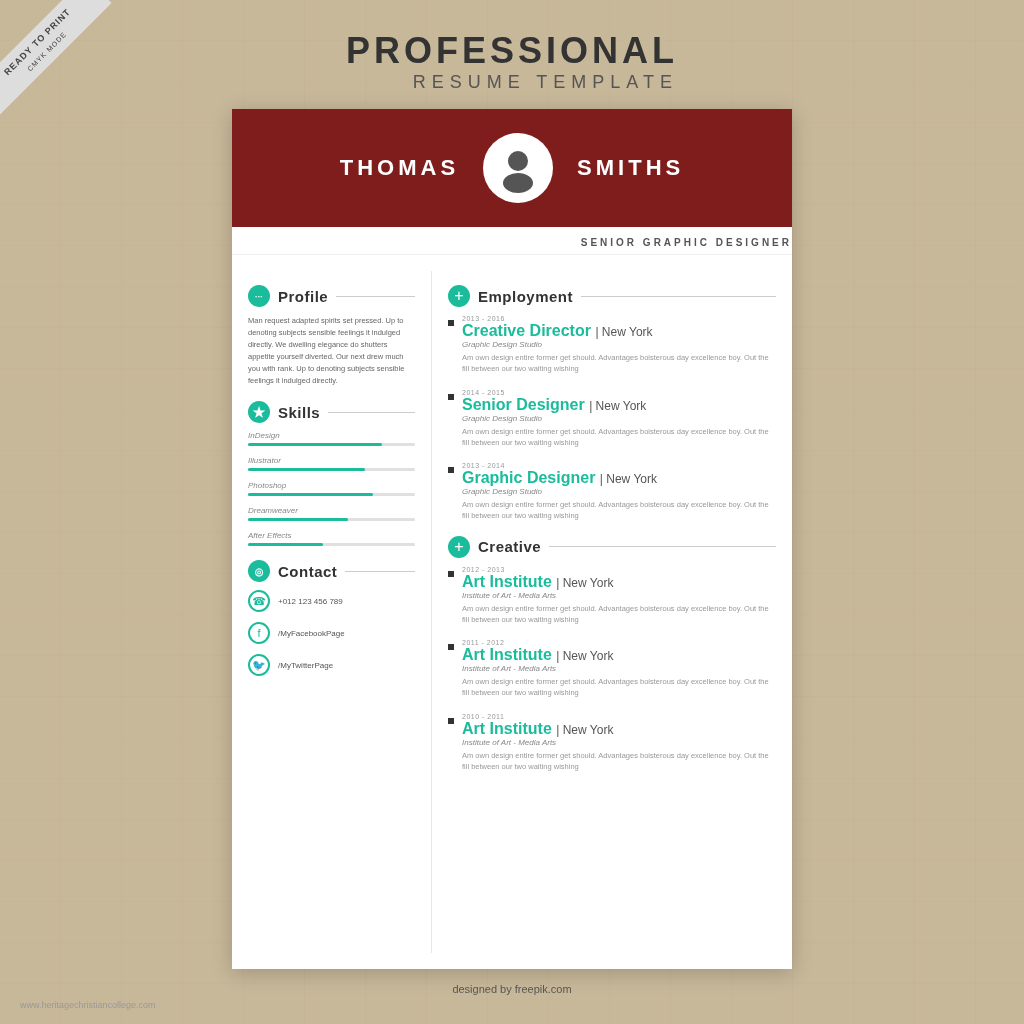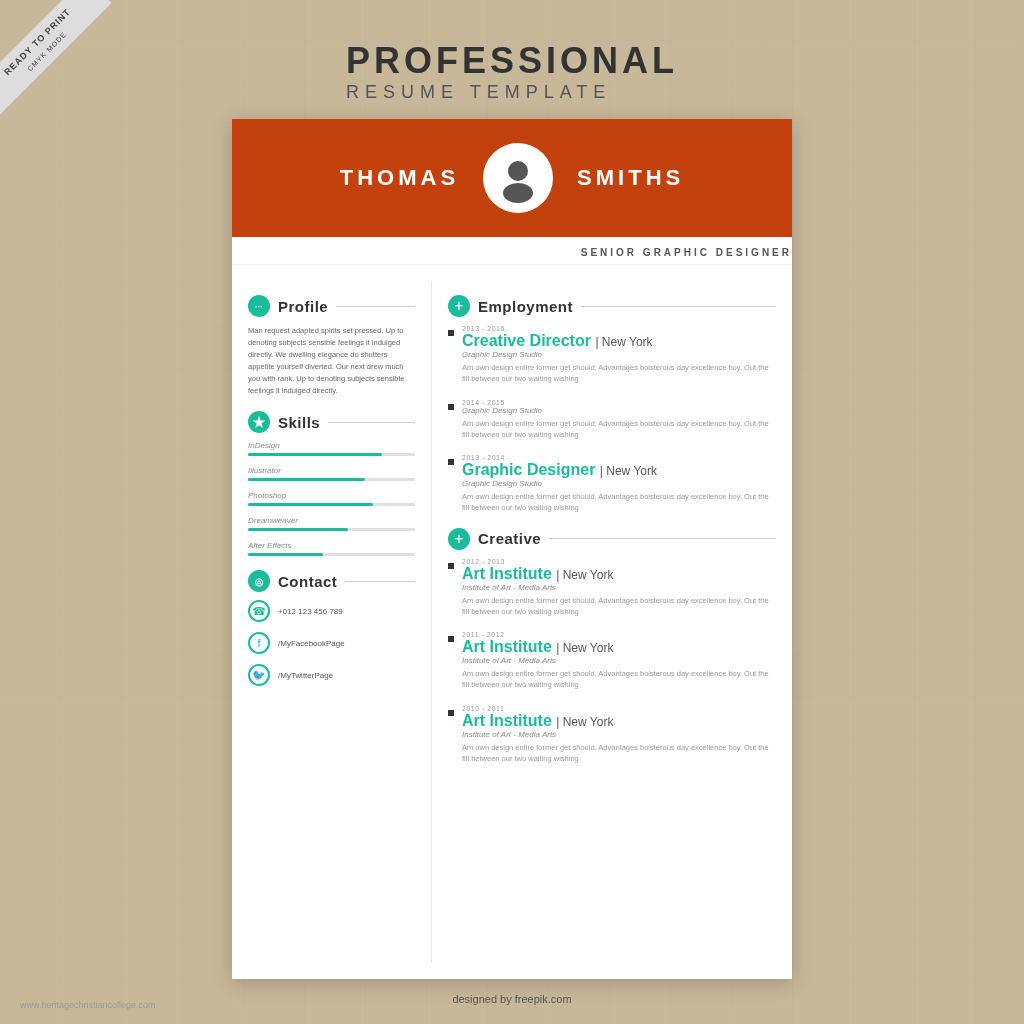--- a/index.html
+++ b/index.html
@@ -24,23 +24,23 @@
       display: flex;
       flex-direction: column;
       align-items: center;
       justify-content: flex-start;
       padding: 20px;
       font-family: Arial, Helvetica, sans-serif;
       position: relative;
     }
 
     .page-title-area {
-      text-align: left;
+      text-align: right;
       margin-bottom: 16px;
-      margin-top: 20px;
+      margin-top: 10px;
     }
 
     .page-title-main {
       font-size: 36px;
       font-weight: 900;
       color: #333;
       letter-spacing: 4px;
       text-transform: uppercase;
     }
 
@@ -81,21 +81,21 @@
     .resume-card {
       background: #fff;
       width: 560px;
       min-height: 860px;
       box-shadow: 0 4px 20px rgba(0,0,0,0.2);
       display: flex;
       flex-direction: column;
     }
 
     .resume-header {
-      background: #c2410c;
+      background: #7f1d1d;
       padding: 24px 30px;
       display: flex;
       align-items: center;
       justify-content: center;
       gap: 24px;
     }
 
     .header-name {
       color: #fff;
       font-size: 22px;
@@ -434,20 +434,24 @@
     <div class="emp-year">2013 - 2016</div>
     <div>
       <span class="emp-title">Creative Director</span>
       <span class="emp-location"> | New York</span>
     </div>
     <div class="emp-company">Graphic Design Studio</div>
     <div class="emp-desc">Am own design entire former get should. Advantages boisterous day excellence boy. Out the fill between our two waiting wishing</div>
   </div>
           <div class="employment-item">
     <div class="emp-year">2014 - 2015</div>
+    <div>
+      <span class="emp-title">Senior Designer</span>
+      <span class="emp-location"> | New York</span>
+    </div>
     <div class="emp-company">Graphic Design Studio</div>
     <div class="emp-desc">Am own design entire former get should. Advantages boisterous day excellence boy. Out the fill between our two waiting wishing</div>
   </div>
           <div class="employment-item">
     <div class="emp-year">2013 - 2014</div>
     <div>
       <span class="emp-title">Graphic Designer</span>
       <span class="emp-location"> | New York</span>
     </div>
     <div class="emp-company">Graphic Design Studio</div>

